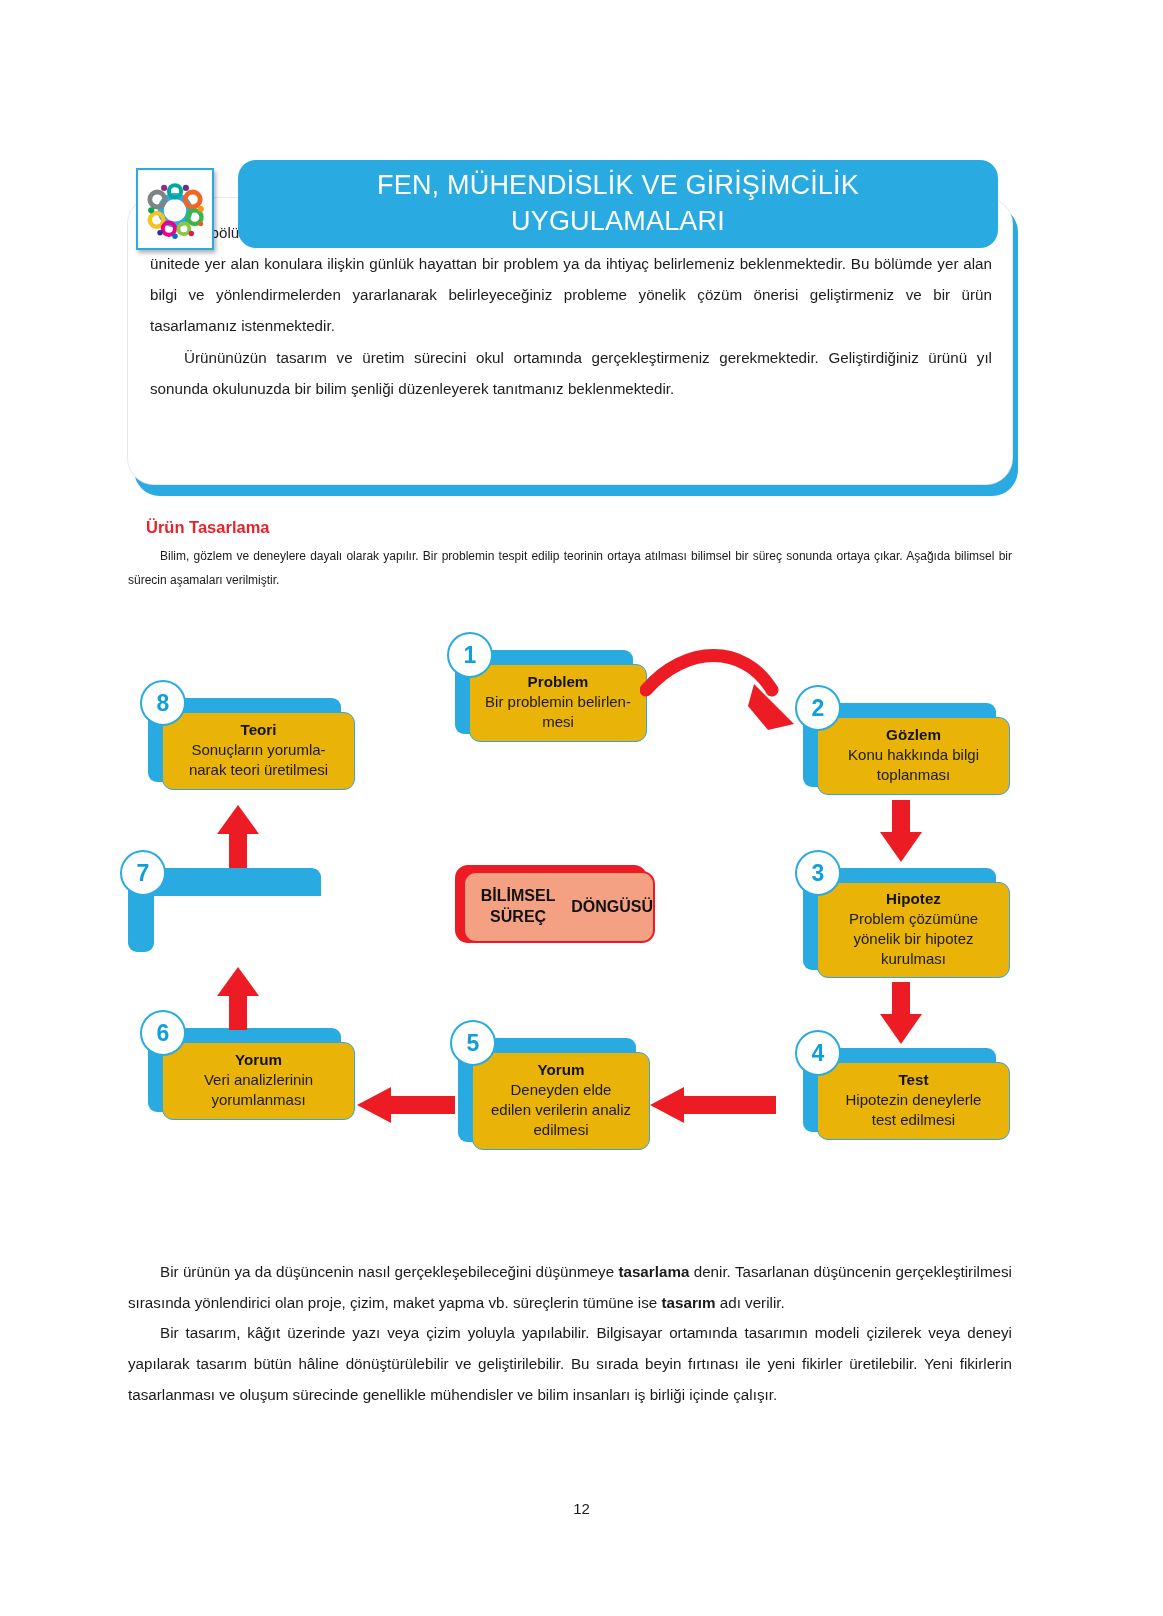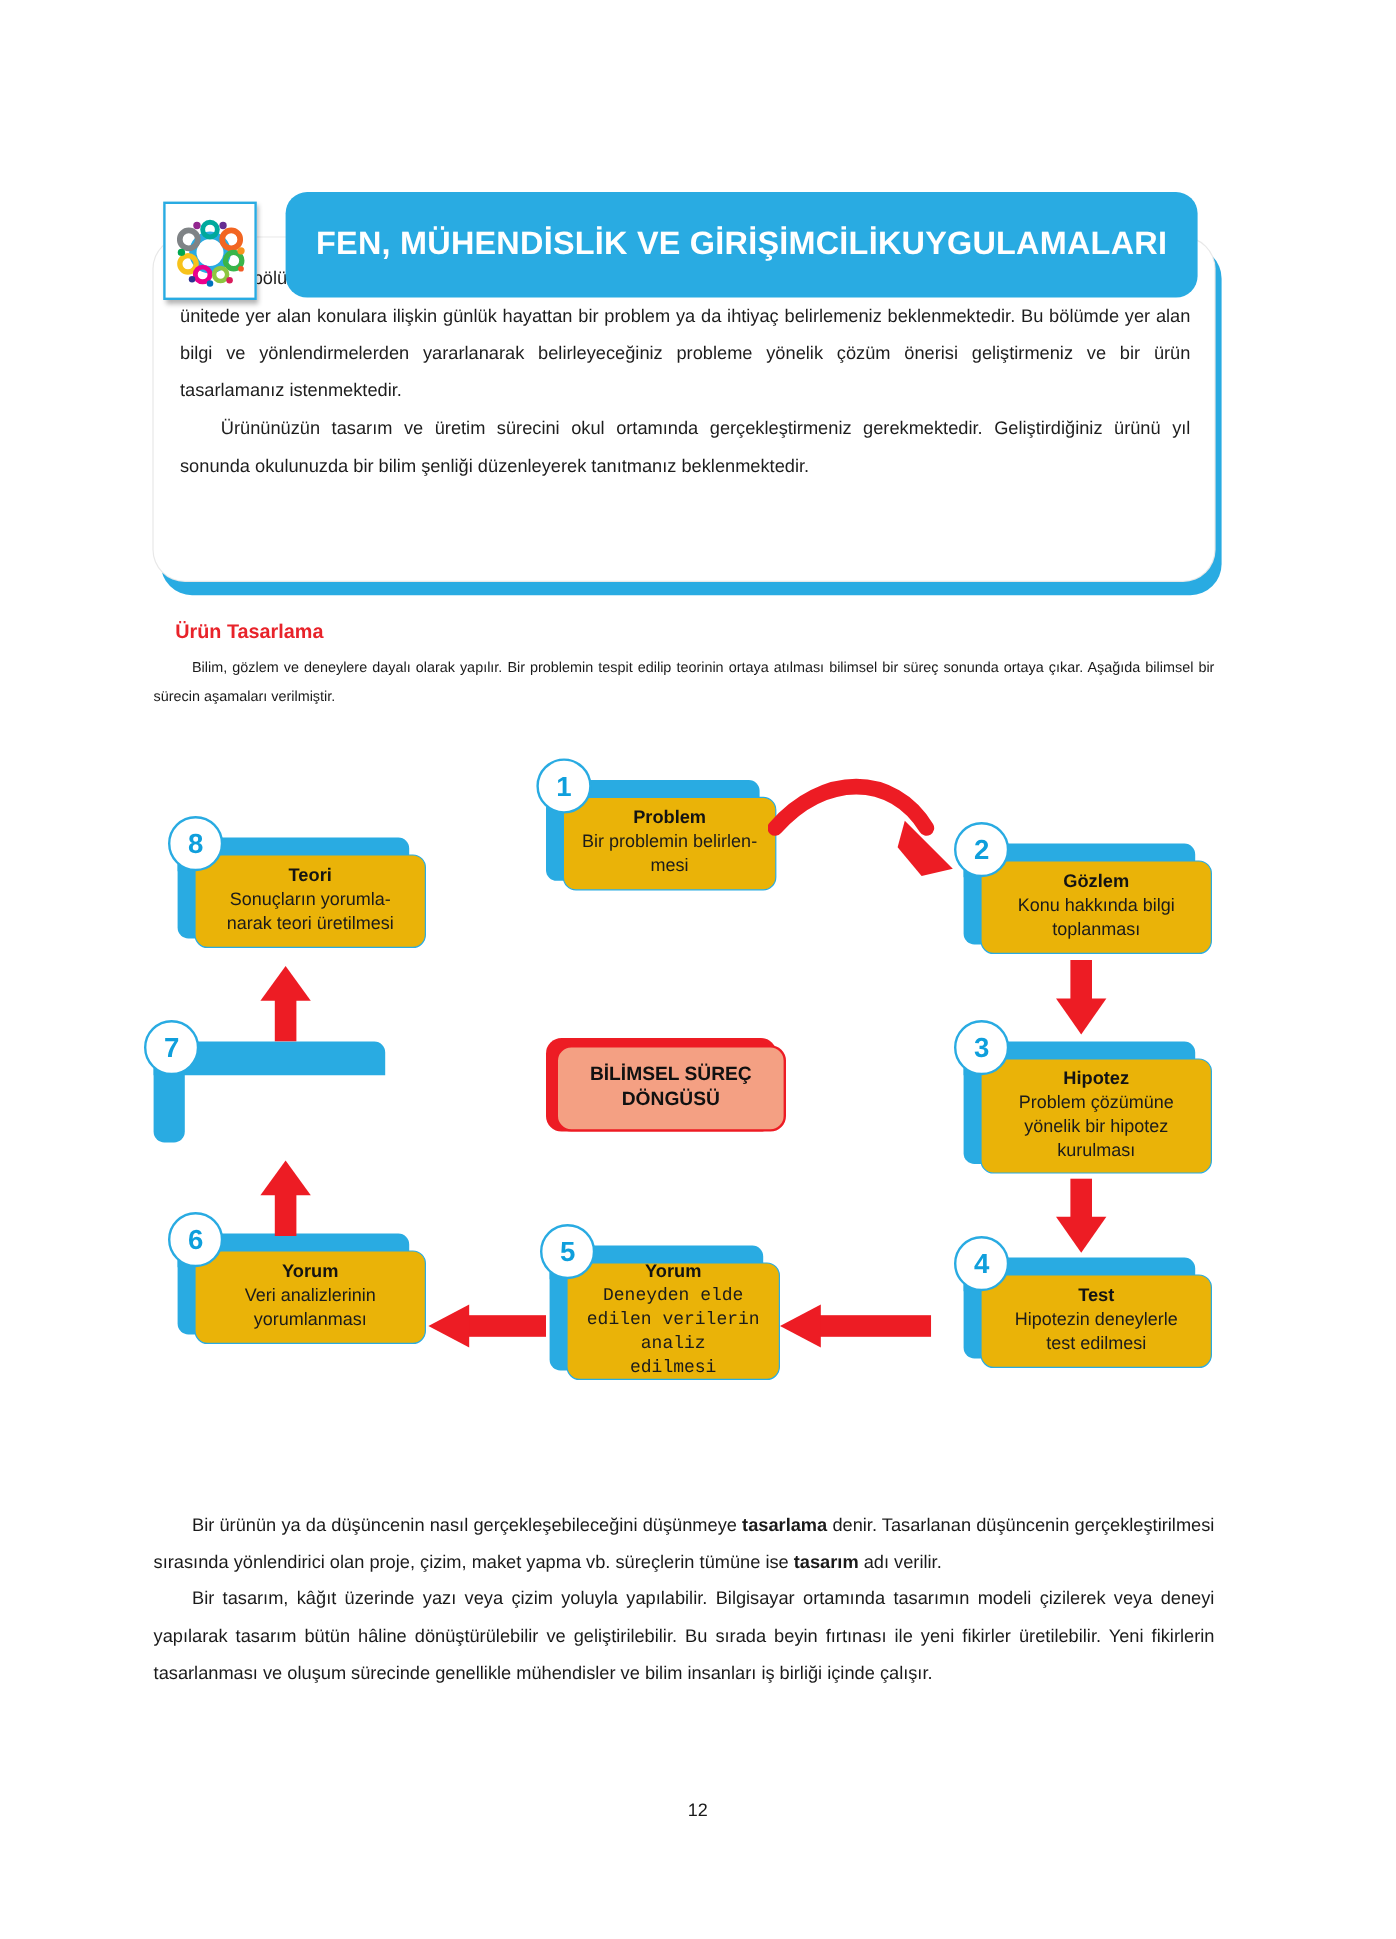--- a/index.html
+++ b/index.html
@@ -22,23 +22,23 @@
     background:#29abe2; border-radius:26px;
   }
   .header-whitebox{
     position:absolute; left:0px; top:38px; width:884px; height:286px;
     background:#ffffff; border-radius:26px;
     box-shadow:0 0 0 1px #e8e8e8;
   }
   .header-title{
     position:absolute; left:110px; top:0px; width:760px; height:88px;
     background:#29abe2; border-radius:18px;
-    color:#ffffff; font-size:27px; font-weight:bold;
+    color:#ffffff; font-size:27px; font-weight:normal;
     letter-spacing:0.2px;
-    display:flex; flex-direction:row; align-items:center; justify-content:center;
+    display:flex; flex-direction:column; align-items:center; justify-content:center;
     line-height:1.32; text-align:left;
     z-index:5;
   }
   .header-title span{ display:block; }
 
   .gear-badge{
     position:absolute; left:8px; top:8px; width:78px; height:82px;
     background:#ffffff;
     border:2px solid #29abe2;
     box-shadow:2px 3px 4px rgba(0,0,0,.30);
@@ -101,22 +101,22 @@
 
   
   .center-box{ position:absolute; left:455px; top:245px; width:200px; height:82px; }
   .center-box .cshadow{
     position:absolute; left:0; top:0; width:192px; height:78px;
     background:#ed1c24; border-radius:13px;
   }
   .center-box .ccard{
     position:absolute; left:8px; top:6px; width:192px; height:72px;
     background:#f4a083; border:2px solid #ed1c24; border-radius:13px;
-    display:flex; flex-direction:column; align-items:center; justify-content:center;
-    color:#111; font-size:16px; font-weight:bold; line-height:1.3; 
+    display:flex; flex-direction:row; align-items:center; justify-content:center;
+    color:#111; font-size:16px; font-weight:bold; line-height:1.3; text-align:center;
   }
 
   
   .arw{ position:absolute; }
   .arw svg{ display:block; }
 
   
   .bottom-text{
     position:absolute; left:128px; top:1257px; width:884px;
     font-size:15.2px; line-height:2.02; text-align:justify;
@@ -261,21 +261,21 @@
       <rect x="32" y="11" width="96" height="18" fill="#ed1c24"></rect>
       <polygon points="36,2 36,38 2,20" fill="#ed1c24"></polygon>
     </svg>
   </div>
 
   <div class="node" style="left:450px; top:418px; width:200px; height:112px;">
     <div class="tab"></div>
     <div class="side"></div>
     <div class="card">
       <div class="ttl">Yorum</div>
-      <div class="dsc" style="white-space:pre-line;font-family:Liberation Mono, monospace;">Deneyden elde
+      <div class="dsc" style="white-space:pre-line;">Deneyden elde
 edilen verilerin analiz
 edilmesi</div>
     </div>
     <div class="badge">5</div>
   </div>
 
   <div class="arw" style="left:355px; top:465px;">
     <svg width="100" height="40" viewBox="0 0 100 40">
       <rect x="32" y="11" width="68" height="18" fill="#ed1c24"></rect>
       <polygon points="36,2 36,38 2,20" fill="#ed1c24"></polygon>

